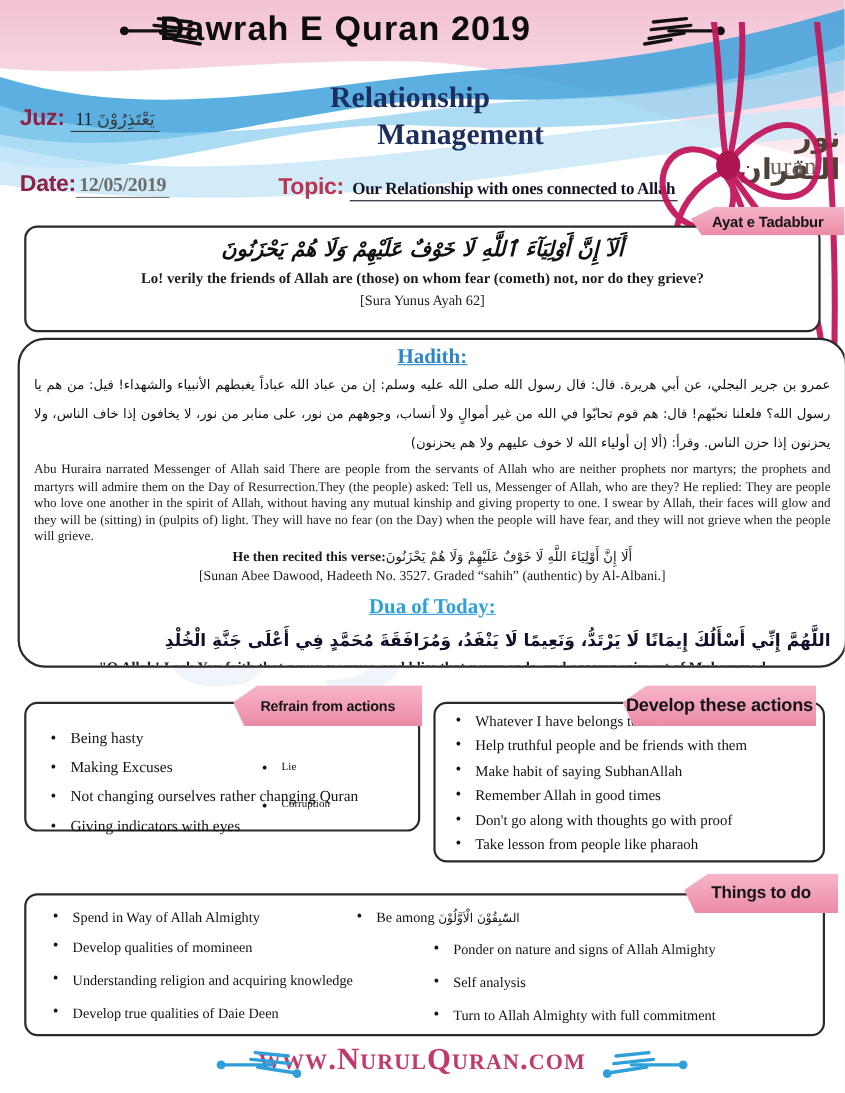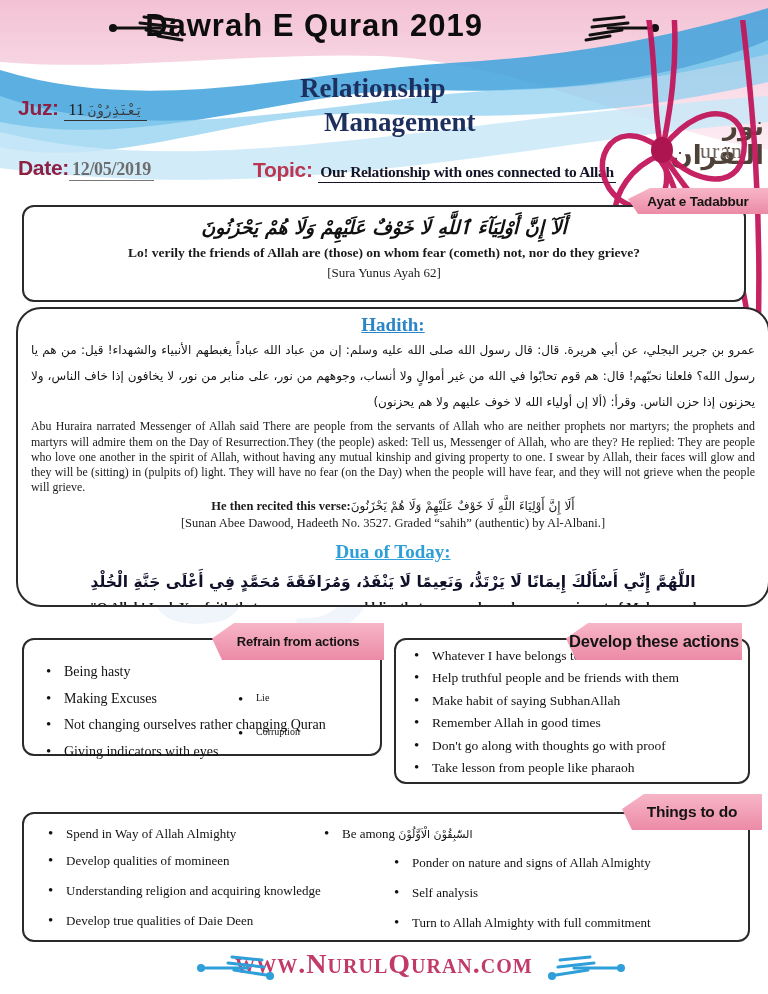--- a/index.html
+++ b/index.html
@@ -8,26 +8,26 @@
   .abs{position:absolute;}
   svg{display:block;}
 
   
   .header-bg{left:0;top:0;width:768px;height:192px;}
   .main-title{left:0;top:8px;width:628px;text-align:center;
       font-family:"Liberation Sans",sans-serif;font-weight:800;font-size:31px;letter-spacing:1px;color:#0d0d0d;}
   .flourish{width:78px;height:30px;}
   .subtitle{left:300px;top:72px;width:260px;color:#1c2f5e;
       font-family:"Liberation Serif",serif;font-weight:700;font-size:27px;line-height:1.25;}
-  .subtitle .l2{margin-left:24px;}
+  .subtitle .l2{margin-left:43px;}
   .label-chip{font-family:"Liberation Sans",sans-serif;font-weight:800;letter-spacing:-0.3px;}
   .juz-row{left:18px;top:96px;font-size:21px;color:#8e2044;}
   .juz-val{font-family:"Liberation Serif",serif;font-weight:400;color:#222;font-size:17px;
       border-bottom:1.5px solid #333;padding:0 4px 1px 4px;}
-  .juz-ar{font-family:Liberation Mono, monospace;font-size:13px;color:#3a3a3a;}
+  .juz-ar{font-family:Liberation Serif, serif;font-size:16px;color:#3a3a3a;}
   .date-row{left:18px;top:156px;font-size:21px;color:#8e2044;}
   .date-val{font-family:"Liberation Serif",serif;color:#6d6d6d;font-size:18px;
       border-bottom:1.5px solid #777;padding:0 3px 1px 3px;}
   .topic-row{left:253px;top:158px;font-size:21px;color:#bb3450;}
   .topic-val{font-family:"Liberation Serif",serif;font-weight:700;color:#141428;font-size:15.5px;
       border-bottom:1.5px solid #141428;padding:0 2px 2px 2px;}
 
   .logo-ar{left:638px;top:112px;width:126px;text-align:right;font-family:"DejaVu Sans",sans-serif;
       font-weight:700;font-size:26px;color:#4e4238;letter-spacing:-1px;line-height:1.1;}
   .logo-latin{left:700px;top:138px;font-family:"Liberation Serif",serif;font-size:22px;color:#6e625a;letter-spacing:1px;}
@@ -49,21 +49,21 @@
   .hadith-box{left:16px;top:307px;width:754px;height:300px;padding:5px 13px;overflow:hidden;border-radius:25px;}
   .sec-head{font-family:"Liberation Serif",serif;font-weight:700;font-size:19px;color:#2b86c9;
       text-decoration:underline;text-align:center;}
   .hadith-ar{direction:rtl;font-family:"DejaVu Sans",sans-serif;font-size:12px;line-height:2.15;
       text-align:justify;color:#141414;margin-top:2px;}
   .hadith-en{font-size:11.9px;line-height:1.28;text-align:justify;margin-top:4px;}
   .recited{text-align:center;font-size:12.5px;font-weight:700;margin-top:3px;}
   .recited .sm-ar{font-family:"DejaVu Sans",sans-serif;font-weight:400;font-size:12px;}
   .sunan-ref{text-align:center;font-size:12.5px;margin-top:2px;}
   .dua-head{margin-top:10px;font-size:19px;color:#2e9fd8;}
-  .dua-ar{direction:rtl;text-align:center;font-family:"DejaVu Sans",sans-serif;font-weight:700;
+  .dua-ar{direction:rtl;text-align:right;font-family:"DejaVu Sans",sans-serif;font-weight:700;
       font-size:15.5px;color:#10102a;margin-top:8px;line-height:1.5;}
   .dua-en{text-align:center;font-weight:700;font-size:13.3px;line-height:1.3;margin-top:4px;}
 
   
   .li{position:relative;padding-left:22px;font-size:14px;color:#111;}
   .li::before{content:"•";position:absolute;left:4px;top:-1px;font-size:15px;}
   .refrain-box{left:22px;top:638px;width:360px;height:118px;}
   .refrain-col1{position:absolute;left:18px;top:24px;height:96px;display:flex;flex-direction:column;justify-content:space-between;}
   .refrain-li2{position:absolute;font-size:10px;}
   .develop-box{left:394px;top:638px;width:356px;height:146px;}

